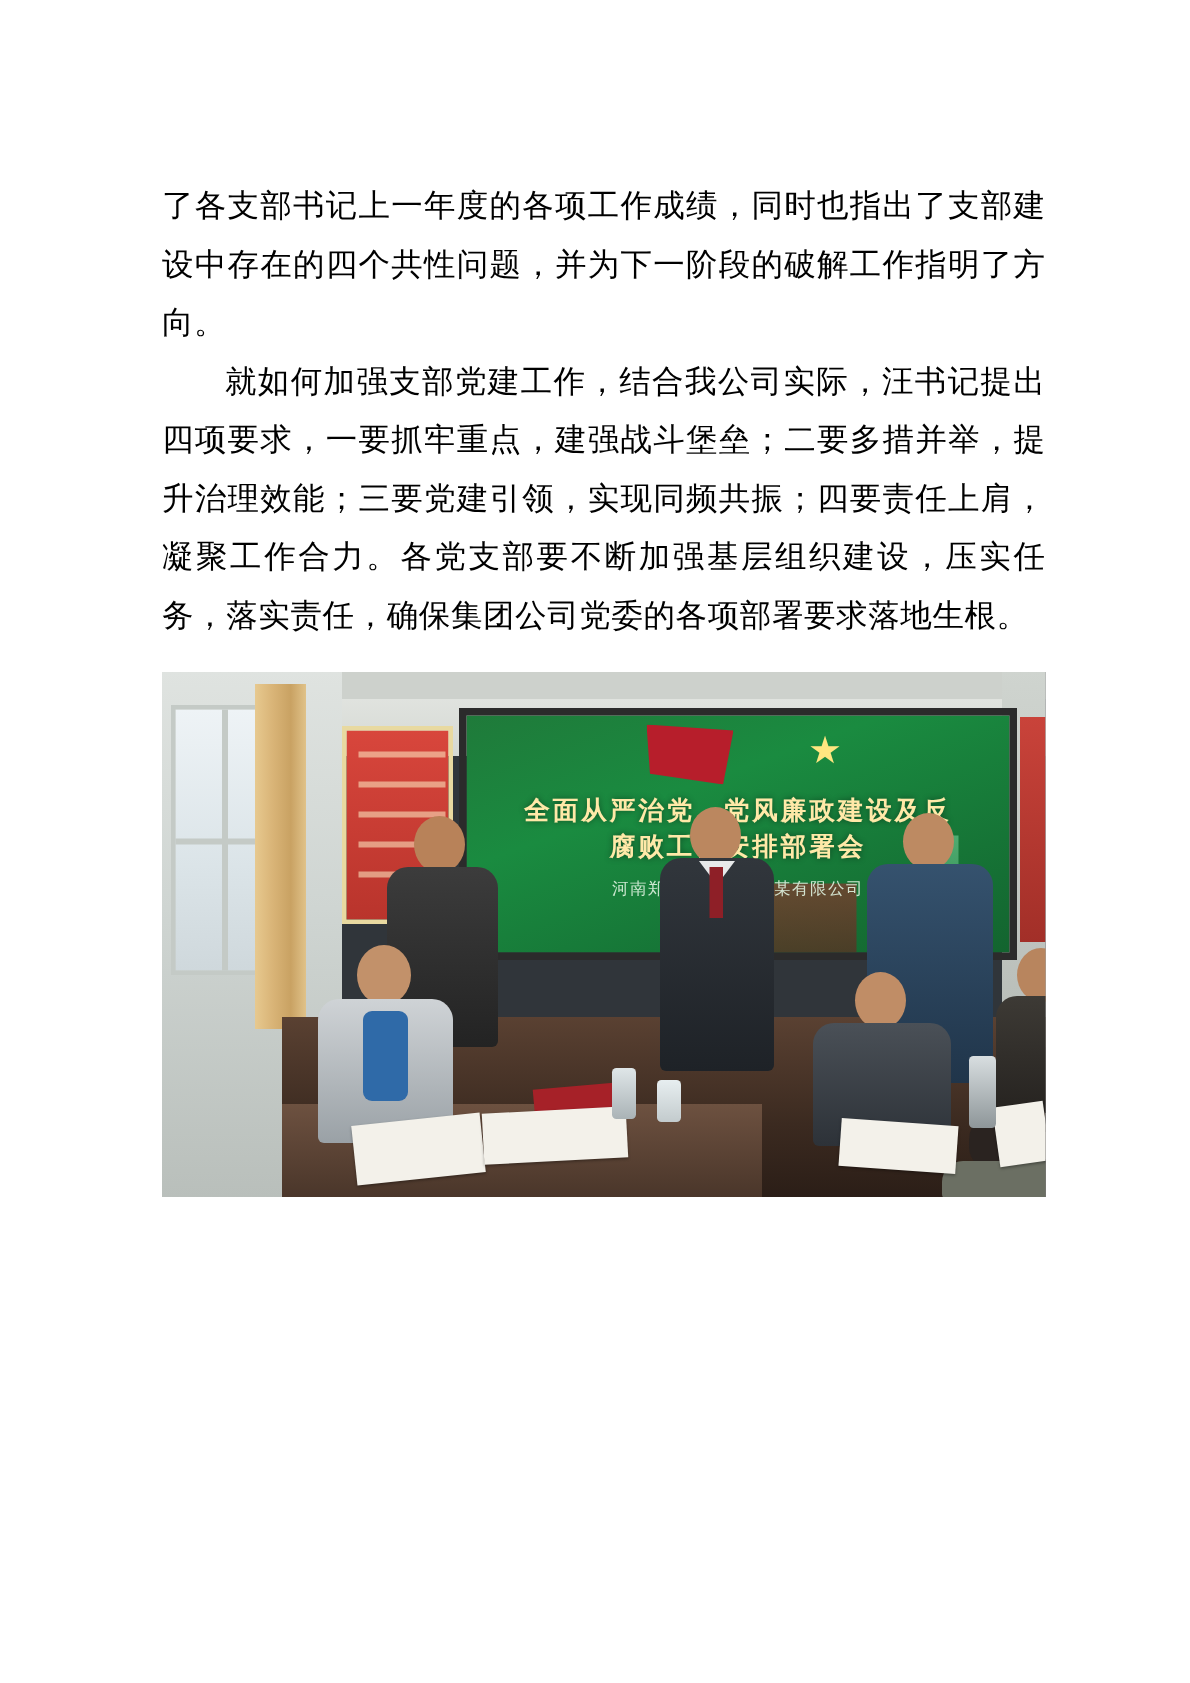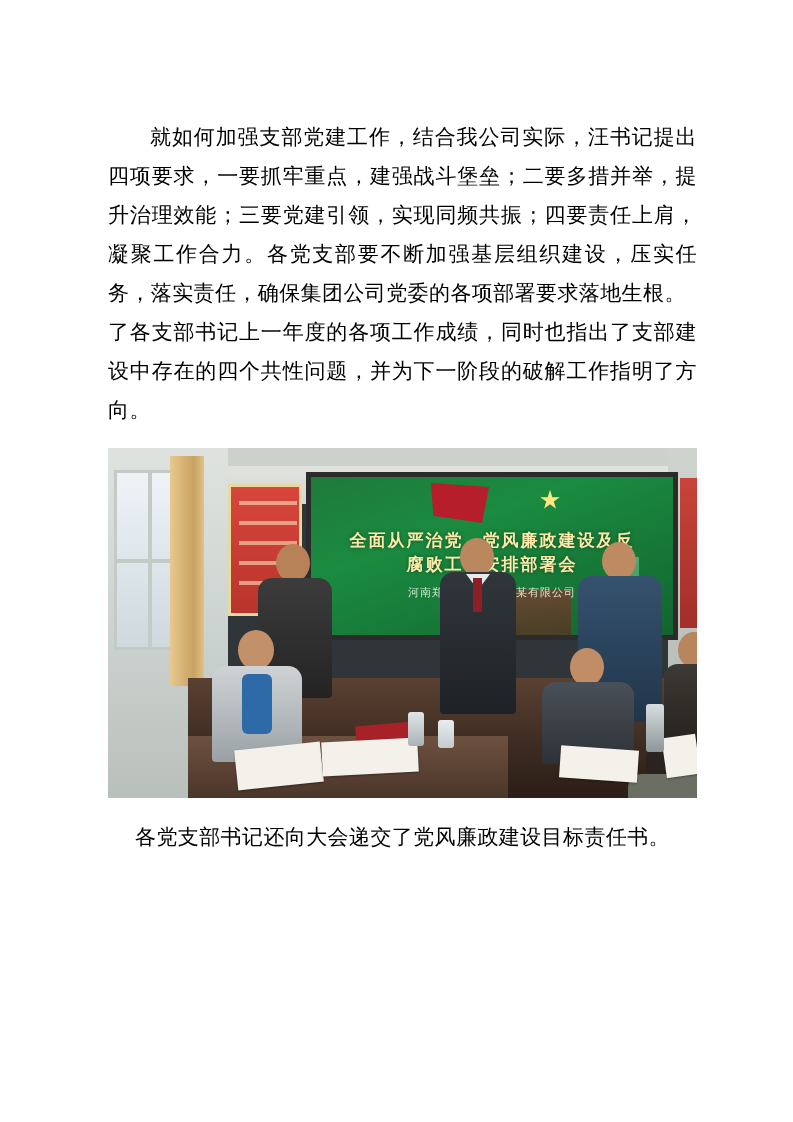--- a/index.html
+++ b/index.html
@@ -270,23 +270,23 @@
     font-size: 21px;
     line-height: 34px;
     letter-spacing: 0.4px;
   }
 </style>
 </head>
 <body>
 
 <div class="page">
 
+  <p class="para">了各支部书记上一年度的各项工作成绩，同时也指出了支部建设中存在的四个共性问题，并为下一阶段的破解工作指明了方向。</p>
+
   <p class="para indent">就如何加强支部党建工作，结合我公司实际，汪书记提出四项要求，一要抓牢重点，建强战斗堡垒；二要多措并举，提升治理效能；三要党建引领，实现同频共振；四要责任上肩，凝聚工作合力。各党支部要不断加强基层组织建设，压实任务，落实责任，确保集团公司党委的各项部署要求落地生根。</p>
-
-  <p class="para">了各支部书记上一年度的各项工作成绩，同时也指出了支部建设中存在的四个共性问题，并为下一阶段的破解工作指明了方向。</p>
 
 
   <div class="figure">
     <div class="photo">
       <div class="wall-left"></div>
       <div class="window"></div>
       <div class="curtain"></div>
       <div class="wall-top"></div>
       <div class="ceiling-beam"></div>
       <div class="wall-right"></div>
@@ -352,15 +352,14 @@
       <div class="paper p1"></div>
       <div class="paper p2"></div>
       <div class="paper p3"></div>
       <div class="paper p4"></div>
       <div class="cup c1"></div>
       <div class="cup c2"></div>
       <div class="thermos"></div>
     </div>
   </div>
 
-  <div class="caption">各党支部书记还向大会递交了党风廉政建设目标责任书。</div>
 
 </div>
 
 </body></html>

